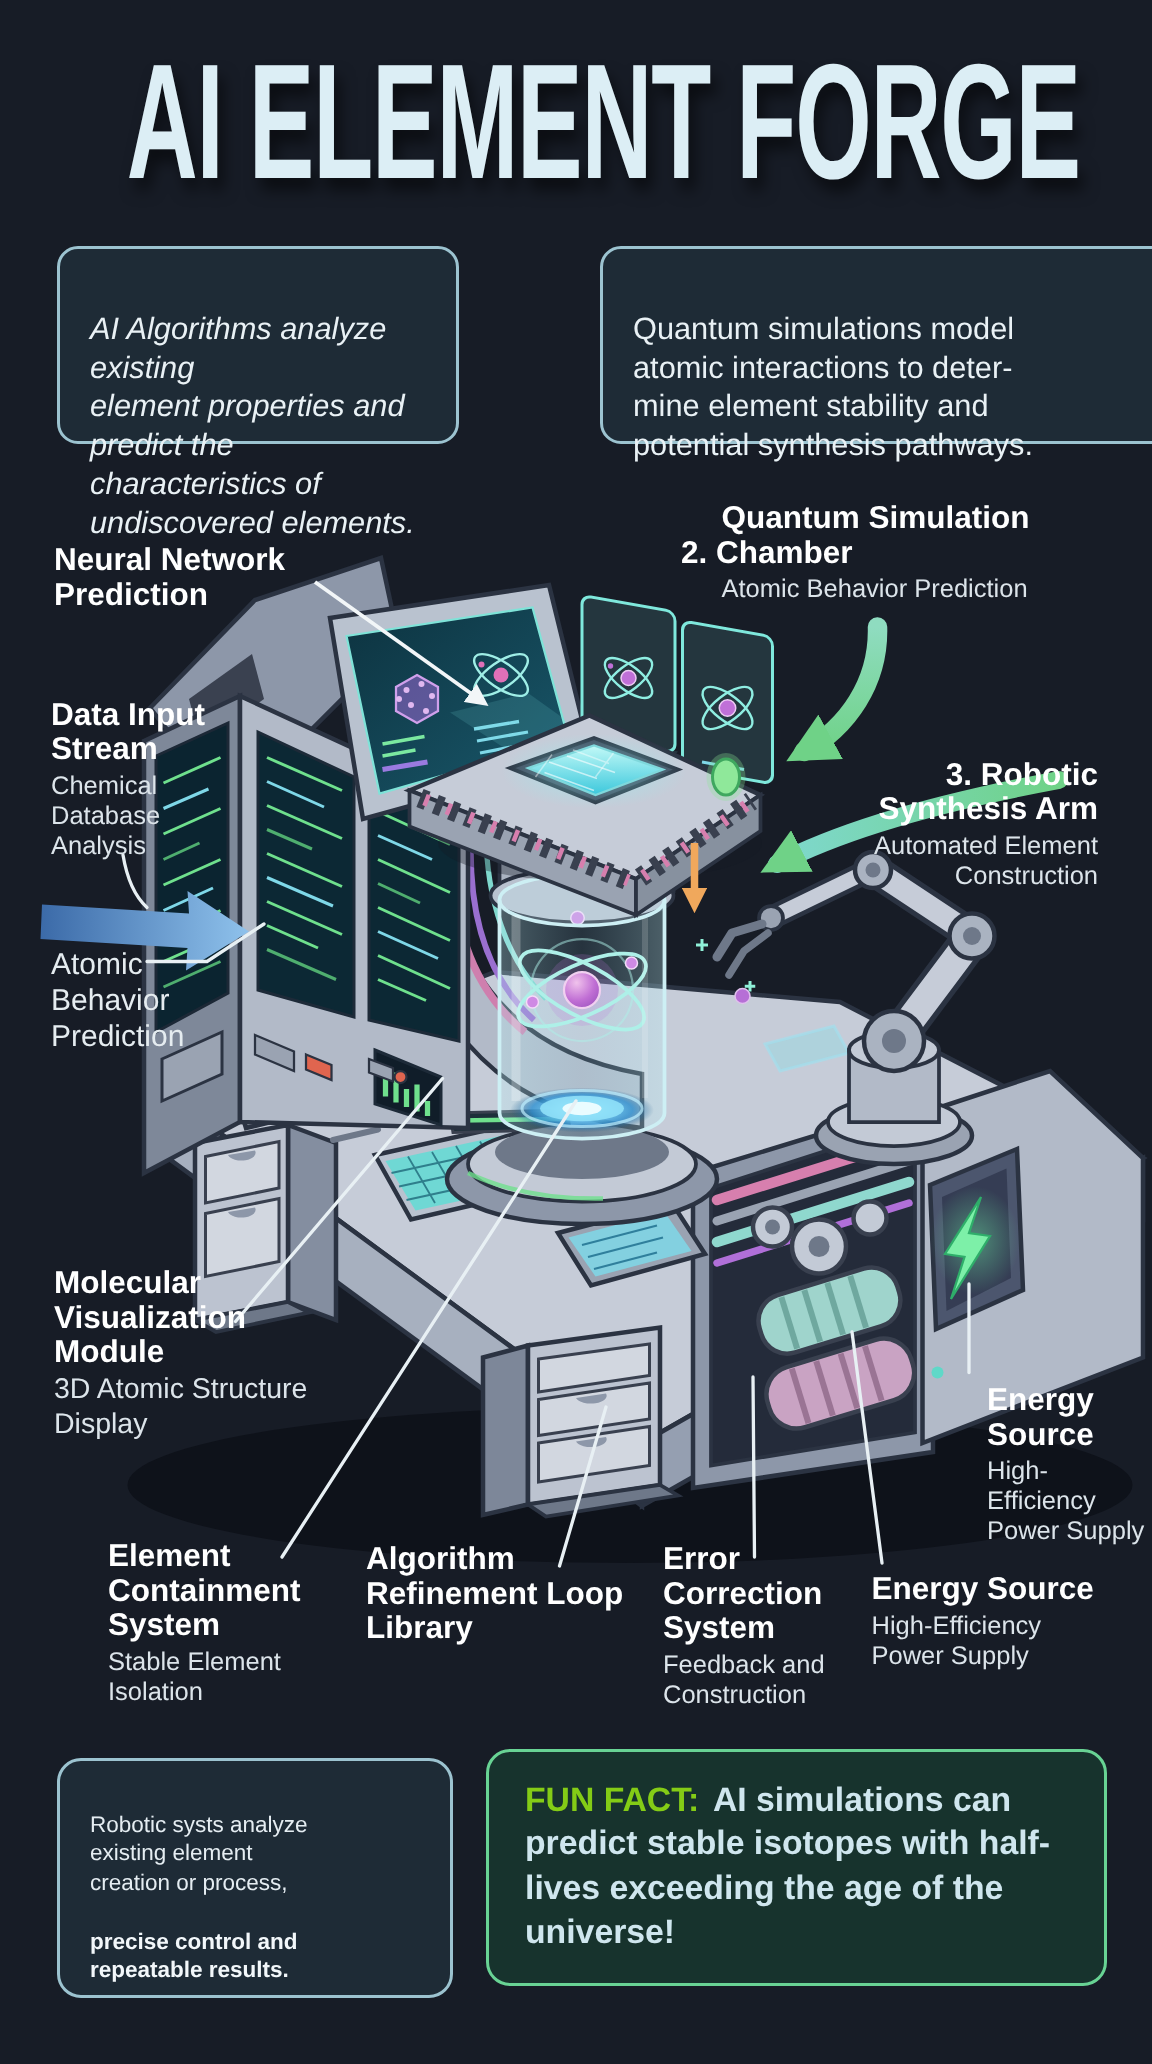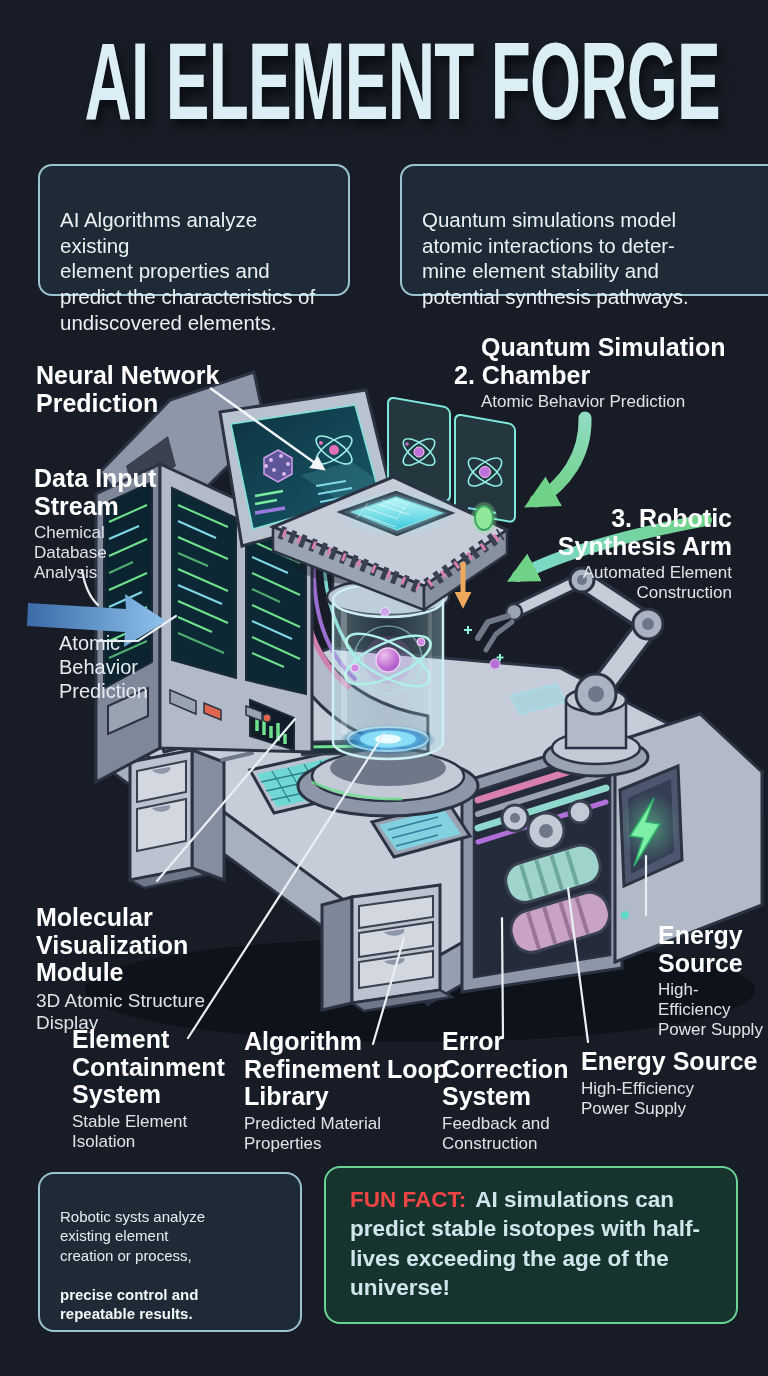--- a/index.html
+++ b/index.html
@@ -16,38 +16,38 @@
     transform:scale(0.78,1.30); transform-origin:50% 50%;
     white-space:nowrap; z-index:2;
     text-shadow:5px 6px 10px rgba(0,0,0,0.55);
   }
   .info-box {
     position:absolute; border:2px solid #9cc3d0; border-radius:14px;
     background:#1e2b36; color:#e9f1f5; font-size:20.5px; line-height:1.26;
     padding:15px 20px; white-space:pre-line; z-index:3;
   }
   .label { position:absolute; z-index:2; }
-  .lbl { font-weight:700; color:#ffffff; font-size:25px; line-height:1.1; white-space:pre-line; }
+  .lbl { font-weight:700; color:#ffffff; font-size:21px; line-height:1.1; white-space:pre-line; }
   .sub { color:#dce4ea; font-size:17px; line-height:1.18; white-space:pre-line; margin-top:3px; }
   .sub.small { font-size:19px; }
-  .mid { color:#e5ecf0; font-size:20px; line-height:1.2; white-space:pre-line;margin-left:25px; }
+  .mid { color:#e5ecf0; font-size:20px; line-height:1.2; white-space:pre-line; }
   .indent { padding-left:27px; }
   .alignr { text-align:right;margin-top:27px; }
   .footer-box {
     position:absolute; border:2px solid #9cc3d0; border-radius:16px;
     background:#1e2b36; color:#e5edf2; font-size:15px; line-height:1.3;
     padding:13px 20px; z-index:3; white-space:pre-line;
   }
   .footer-box .bold-part { font-weight:700; color:#f2f7fa; }
   .funfact {
     position:absolute; border:2px solid #68d394; border-radius:16px;
     background:#17332d; color:#cfe6ee; font-size:22.5px; font-weight:700;
     line-height:1.3; padding:17px 24px; z-index:3;
   }
-  .funfact .prefix { color:#ef4444; margin-right:9px; }
+  .funfact .prefix { color:#84cc16; margin-right:9px; }
 </style>
 </head>
 <body>
 
 <div id="canvas">
 
   <svg id="machine-svg" width="768" height="1376" viewBox="0 0 768 1376" xmlns="http://www.w3.org/2000/svg">
     <defs>
       <linearGradient id="gScreen" x1="0" y1="0" x2="1" y2="1">
         <stop offset="0" stop-color="#0d3340"></stop>
@@ -396,21 +396,21 @@
       <path d="M384,734 L188,1038"></path>
       <path d="M404,938 L373,1044"></path>
       <path d="M502,918 L503,1038"></path>
       <path d="M568,888 L588,1042"></path>
       <path d="M646,856 L646,915"></path>
     </g>
   </svg>
 
   <div class="page-title">AI ELEMENT FORGE</div>
 
-  <div class="info-box" style="left:38px; top:164px; width:312px; height:132px;">
+  <div class="info-box" style="left:38px; top:164px; width:268px; height:132px;font-style:italic;">
     <span>AI Algorithms analyze existing
 element properties and
 predict the characteristics of
 undiscovered elements.</span>
   </div>
   <div class="info-box" style="left:400px; top:164px; width:396px; height:132px;">
     <span>Quantum simulations model
 atomic interactions to deter-
 mine element stability and
 potential synthesis pathways.</span>
@@ -441,42 +441,40 @@
     <div class="sub">Automated Element
 Construction</div>
   </div>
 
   <div class="label" style="left:34px; top:631px;">
     <div class="mid">Atomic
 Behavior
 Prediction</div>
   </div>
 
-  <div class="label" style="left:36px; top:904px;">
+  <div class="label" style="left:36px; top:844px;">
     <div class="lbl">Molecular
 Visualization
 Module</div>
     <div class="sub small">3D Atomic Structure
 Display</div>
   </div>
 
   <div class="label" style="left:72px; top:1026px;">
     <div class="lbl">Element
 Containment
 System</div>
     <div class="sub">Stable Element
 Isolation</div>
   </div>
 
   <div class="label" style="left:244px; top:1028px;">
     <div class="lbl">Algorithm
 Refinement Loop
 Library</div>
-    <div class="sub">Predicted Material
-Properties</div>
   </div>
 
   <div class="label" style="left:442px; top:1028px;">
     <div class="lbl">Error
 Correction
 System</div>
     <div class="sub">Feedback and
 Construction</div>
   </div>
 

